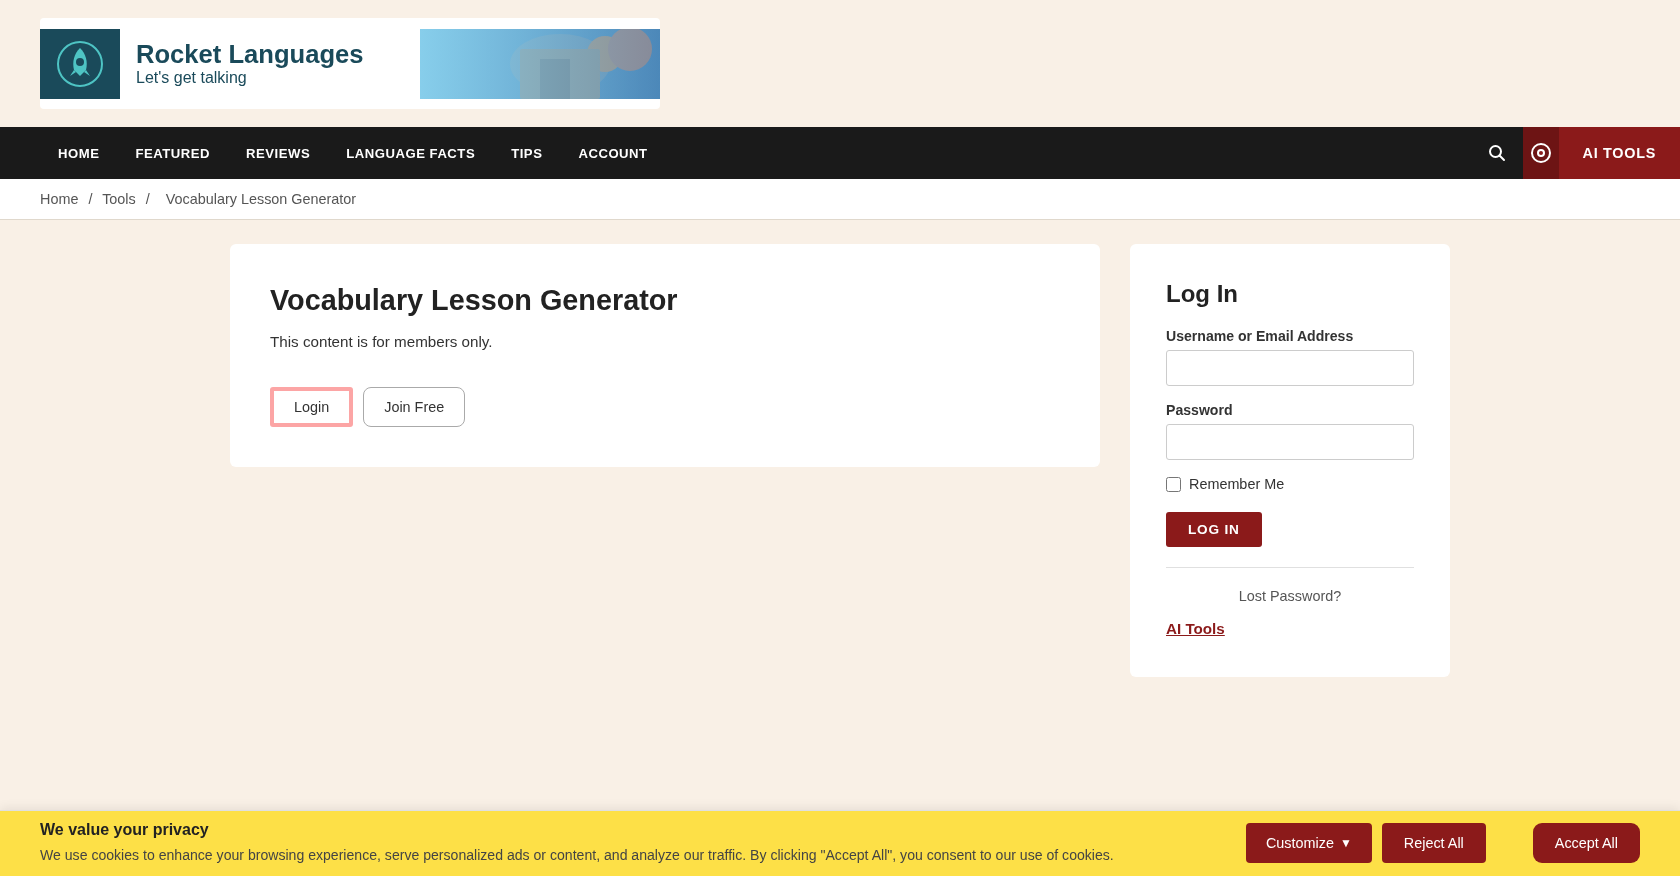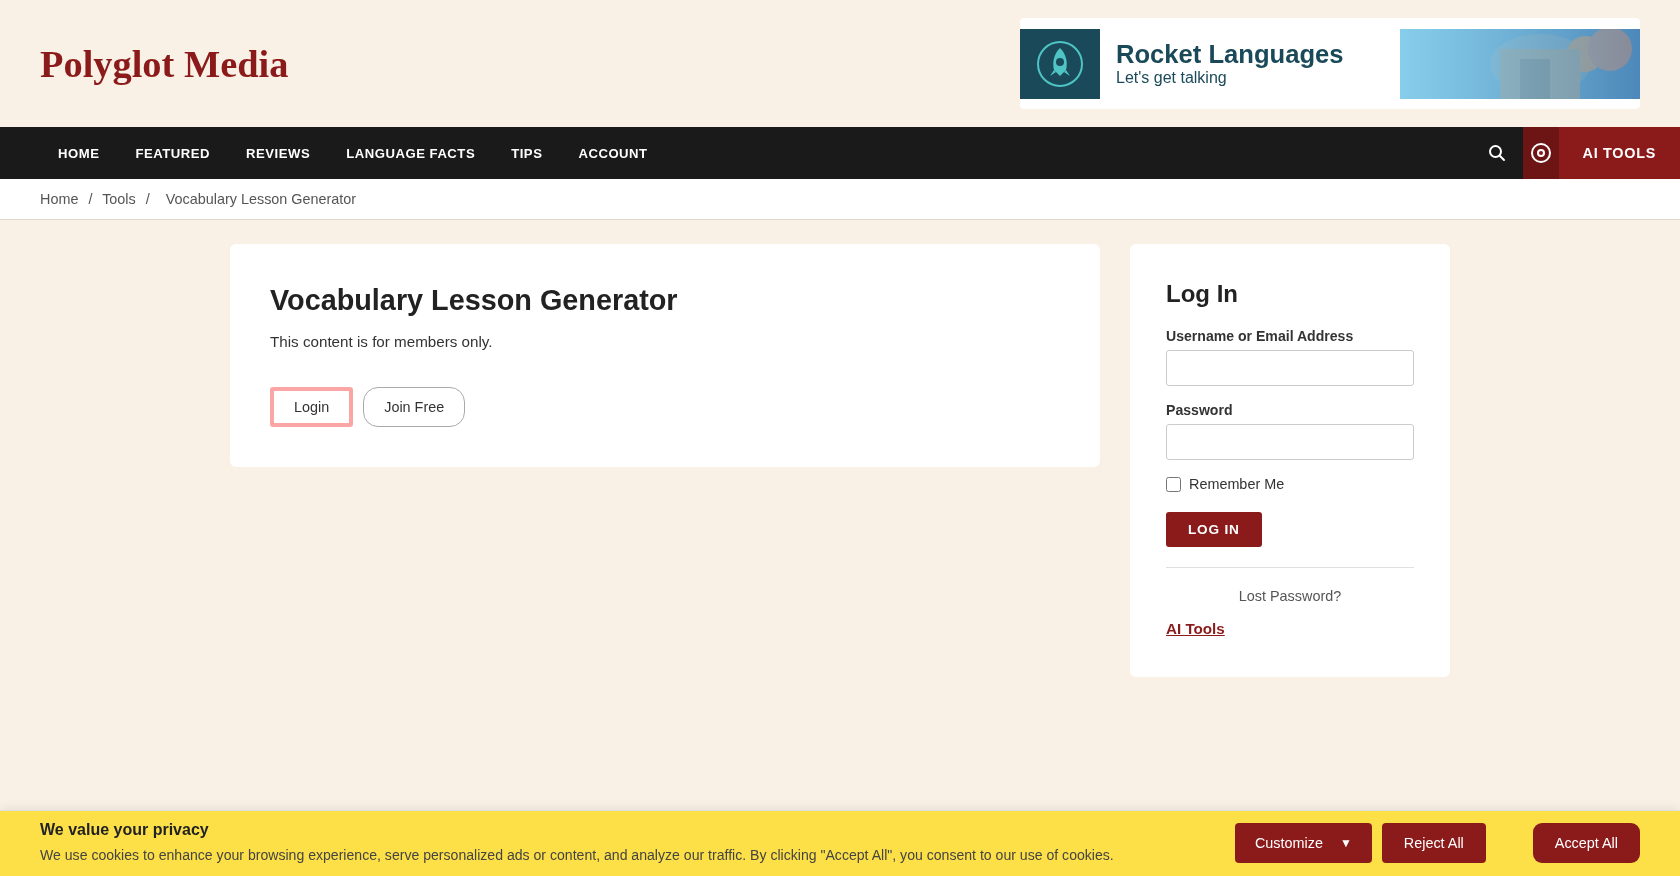--- a/index.html
+++ b/index.html
@@ -183,21 +183,21 @@
       cursor: pointer;
       border-radius: 3px;
       color: #333;
     }
     .btn-join {
       background: #fff;
       border: 1px solid #aaa;
       padding: 8px 20px;
       font-size: 0.9rem;
       cursor: pointer;
-      border-radius: 15px;
+      border-radius: 8px;
       color: #333;
     }
 
     
     .login-card {
       background: #fff;
       border-radius: 6px;
       padding: 36px 36px 40px;
       width: 320px;
       min-width: 300px;
@@ -305,21 +305,21 @@
     .btn-customize {
       background: #8b1a1a;
       color: #fff;
       border: none;
       padding: 12px 20px;
       font-size: 0.9rem;
       cursor: pointer;
       border-radius: 4px;
       display: flex;
       align-items: center;
-      gap: 17px;
+      gap: 6px;
     }
     .btn-reject {
       background: #8b1a1a;
       color: #fff;
       border: none;
       padding: 12px 22px;
       font-size: 0.9rem;
       cursor: pointer;
       border-radius: 4px;
     }
@@ -332,21 +332,20 @@
       cursor: pointer;
       border-radius: 9px;
       margin-left: 37px;
     }
     .chevron-down { font-size: 0.75rem; }
   </style>
 </head>
 <body>
 
 <header class="header">
-  <div class="site-title">Polyglot Media</div>
   <div class="banner-ad">
     <div class="banner-ad-logo">
       <svg viewBox="0 0 48 48" fill="none" xmlns="http://www.w3.org/2000/svg">
         <circle cx="24" cy="24" r="22" stroke="#4ec4c4" stroke-width="2" fill="none"></circle>
         <path d="M24 8 C18 14 16 22 18 30 L24 36 L30 30 C32 22 30 14 24 8Z" fill="#4ec4c4"></path>
         <path d="M18 30 L14 36 L20 32Z" fill="#4ec4c4"></path>
         <path d="M30 30 L34 36 L28 32Z" fill="#4ec4c4"></path>
         <circle cx="24" cy="22" r="4" fill="#1a4a5a"></circle>
       </svg>
     </div>

